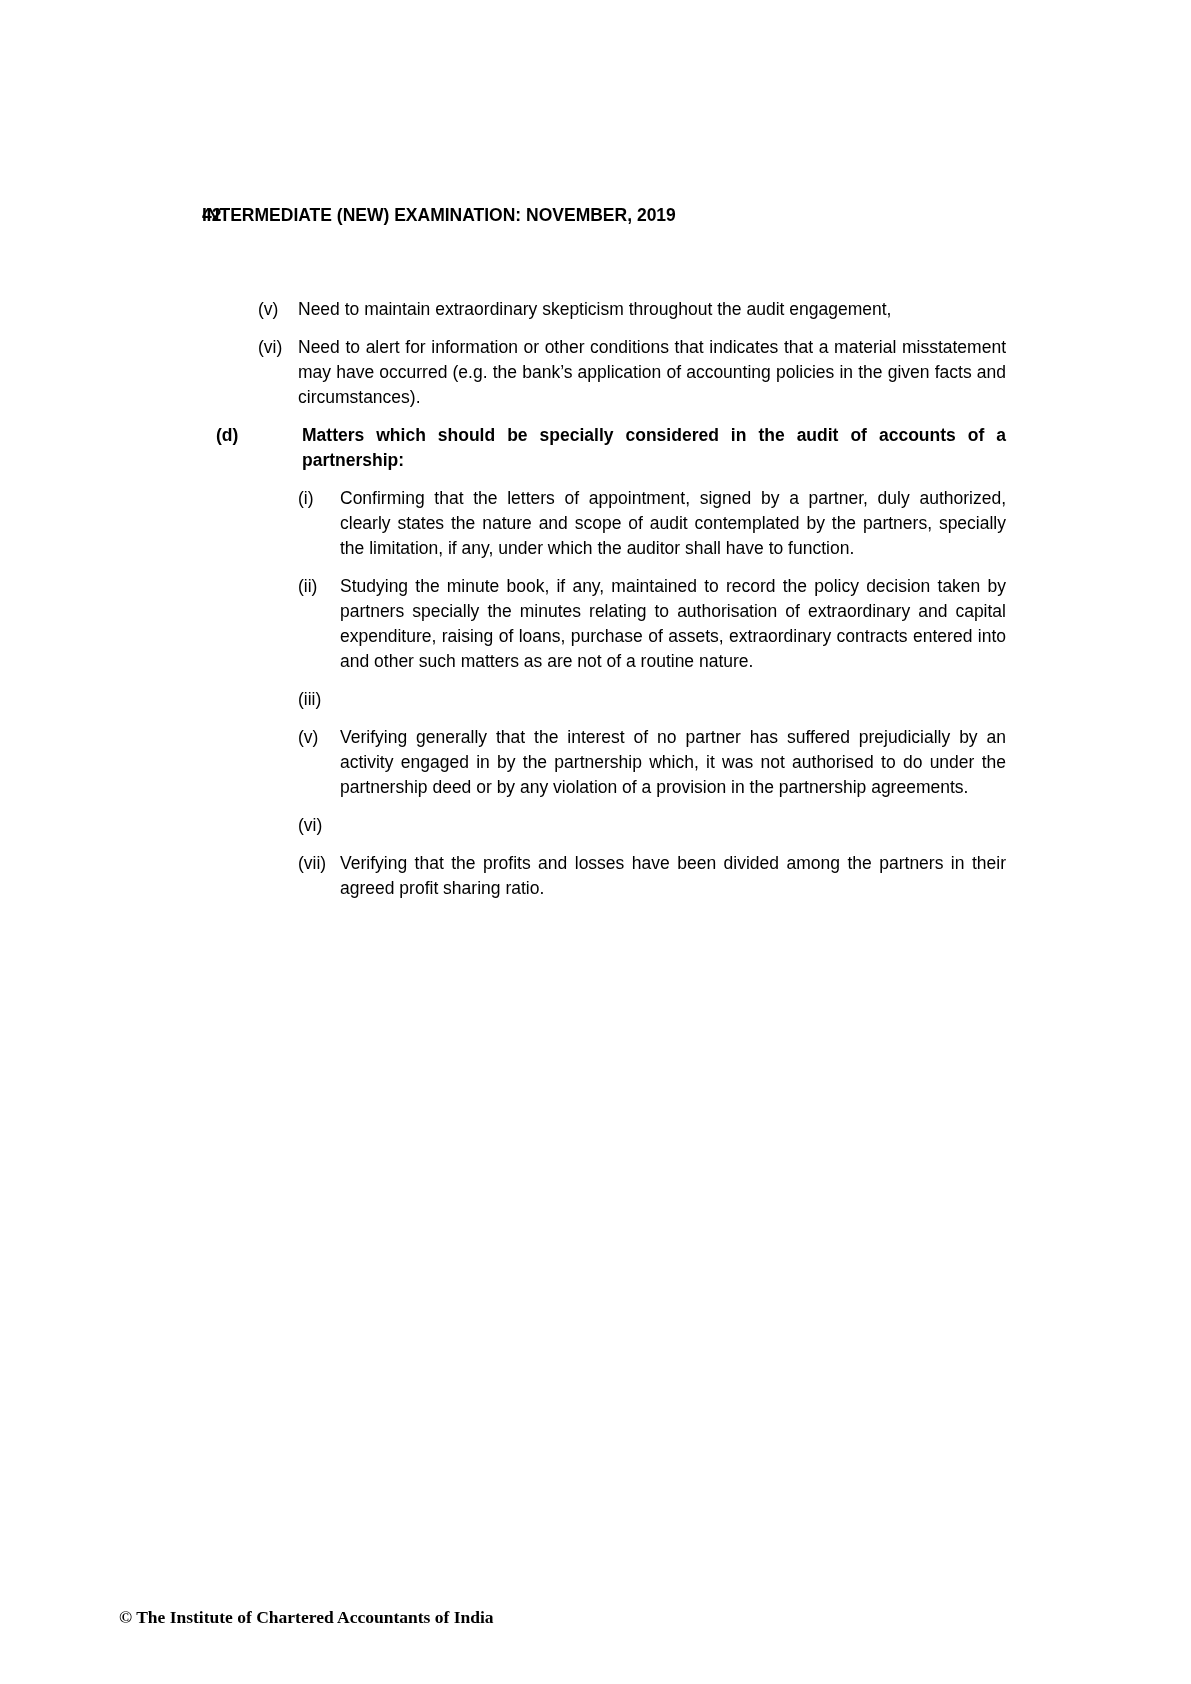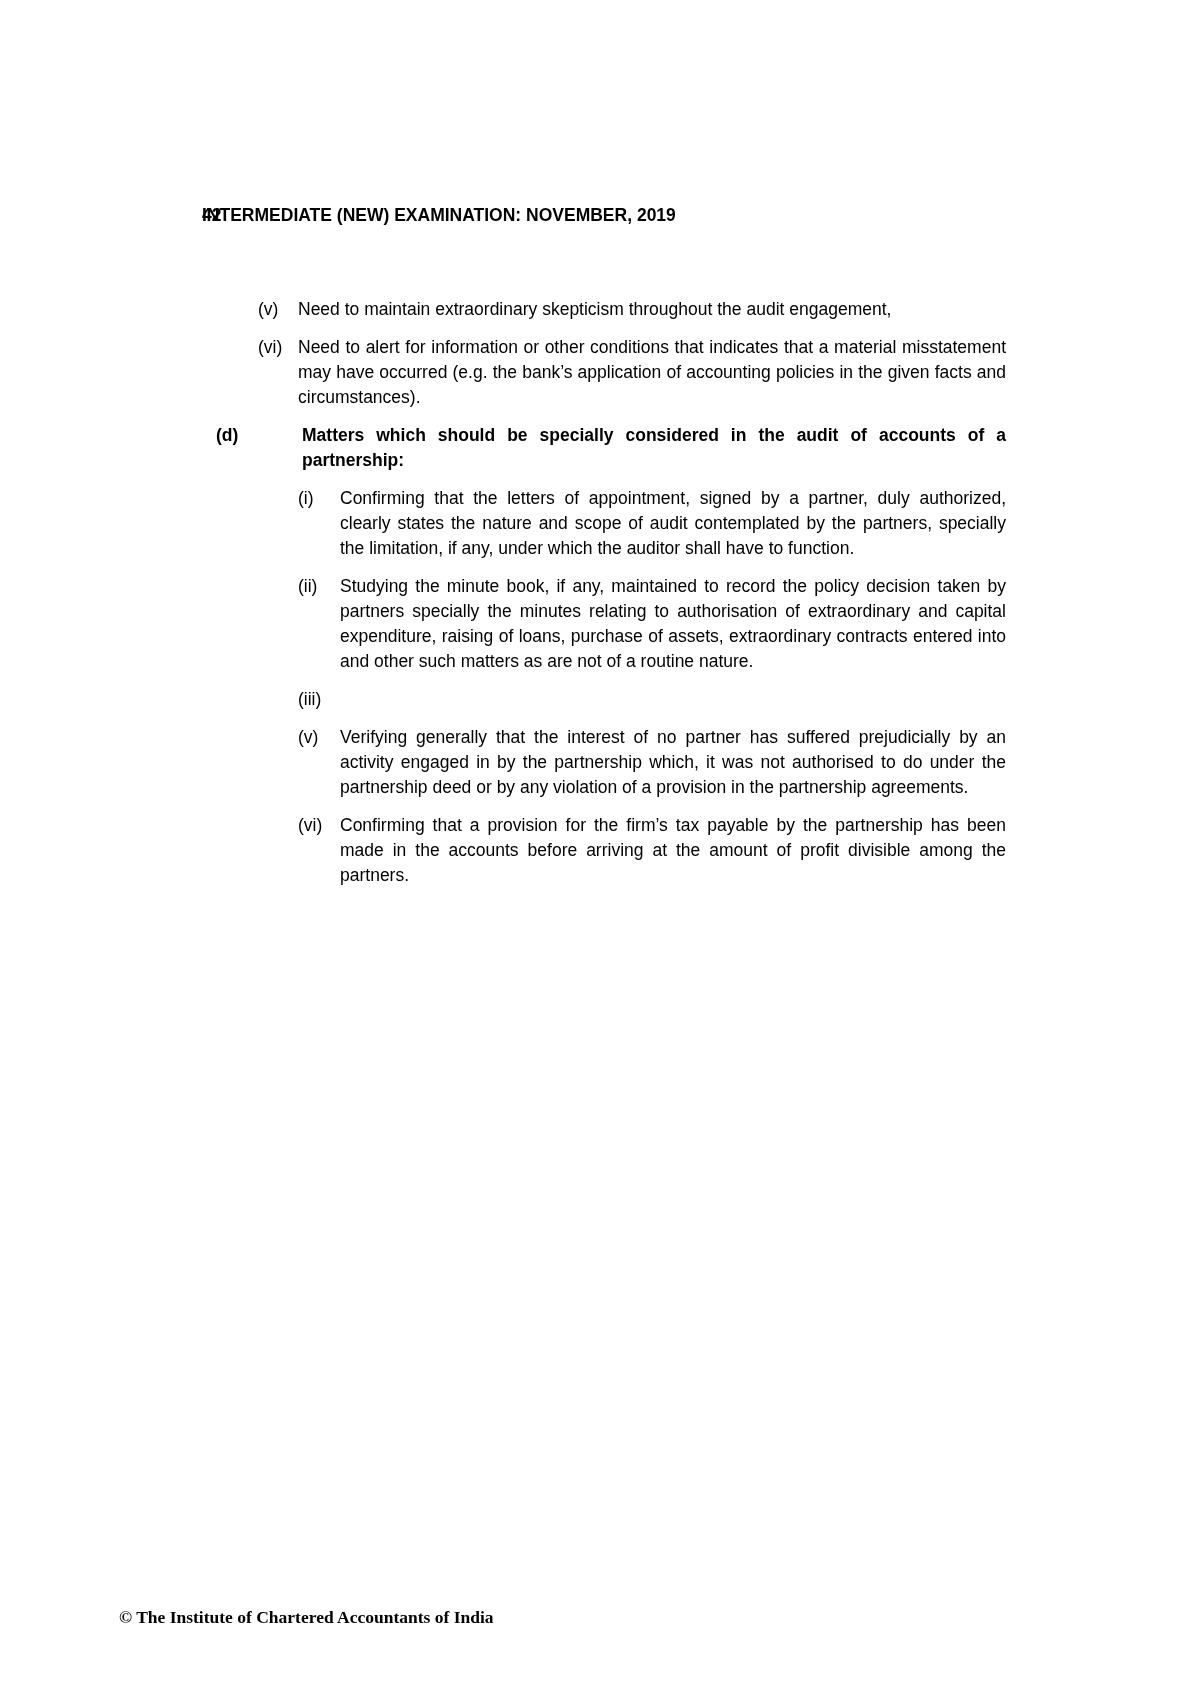--- a/index.html
+++ b/index.html
@@ -106,22 +106,25 @@
         </div>
 
 
         <div class="item lvl2">
           <span class="marker">(v)</span>
           <span class="text">Verifying generally that the interest of no partner has suffered prejudicially by an activity engaged in by the partnership which, it was not authorised to do under the partnership deed or by any violation of a provision in the partnership agreements.</span>
         </div>
 
         <div class="item lvl2">
           <span class="marker">(vi)</span>
-          <span class="text">Confirming that a provision for the firm’s tax payable by the partnership has been made in the accounts before arriving at the amount of profit divisible among the partners.</span>
         </div>
 
+        <div class="item lvl2">
+          <span class="marker">(vii)</span>
+          <span class="text">Verifying that the profits and losses have been divided among the partners in their agreed profit sharing ratio.</span>
+        </div>
       </div>
 
   </div>
 
   <div class="page-footer">© The Institute of Chartered Accountants of India</div>
 
 </div>
 
 </body></html>

